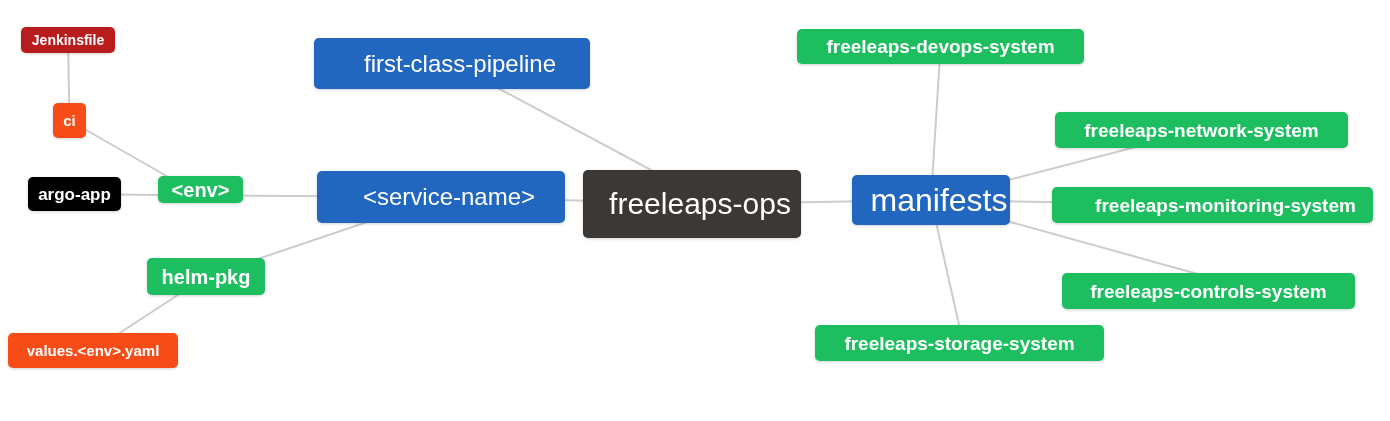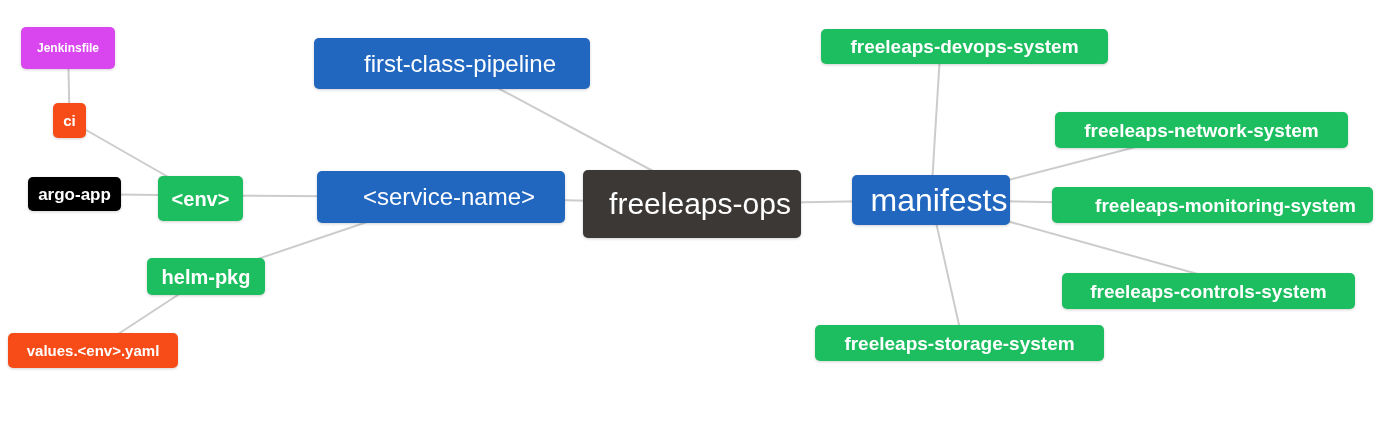--- a/index.html
+++ b/index.html
@@ -50,41 +50,41 @@
       <line x1="452" y1="63.5" x2="714.5" y2="204" class="edge" stroke="#CCCCCC"></line>
       <line x1="441" y1="197" x2="714.5" y2="204" class="edge" stroke="#CCCCCC"></line>
       <line x1="714.5" y1="204" x2="931" y2="200" class="edge" stroke="#CCCCCC"></line>
       <line x1="931" y1="200" x2="940.5" y2="46.5" class="edge" stroke="#CCCCCC"></line>
       <line x1="931" y1="200" x2="1201.5" y2="130" class="edge" stroke="#CCCCCC"></line>
       <line x1="931" y1="200" x2="1212.5" y2="205" class="edge" stroke="#CCCCCC"></line>
       <line x1="931" y1="200" x2="1208.5" y2="277" class="edge" stroke="#CCCCCC"></line>
       <line x1="931" y1="200" x2="959.5" y2="327" class="edge" stroke="#CCCCCC"></line>
     </svg>
 
-  <div class="node w700" style="left: 21px; top: 27px; width: 94px; height: 42px; font-size: 12px; background: #d946ef;">Jenkinsfile</div>
+  <div class="node w700" style="left: 21px; top: 27px; width: 94px; height: 26px; font-size: 14px; background: #b91c1c;">Jenkinsfile</div>
 
   <div class="node w700" style="left: 53px; top: 103px; width: 33px; height: 35px; font-size: 15px; background: rgb(248, 76, 24);">ci</div>
 
   <div class="node w700" style="left: 28px; top: 177px; width: 93px; height: 34px; font-size: 17px; background: #000000;">argo-app</div>
 
-  <div class="node w700" style="left: 158px; top: 176px; width: 85px; height: 45px; font-size: 20px; background: rgb(28, 190, 95);">&lt;env&gt;</div>
+  <div class="node w700" style="left: 158px; top: 176px; width: 85px; height: 27px; font-size: 20px; background: rgb(28, 190, 95);">&lt;env&gt;</div>
 
   <div class="node w700" style="left: 147px; top: 258px; width: 118px; height: 37px; font-size: 20px; background: rgb(28, 190, 95);">helm-pkg</div>
 
   <div class="node w700" style="left: 8px; top: 333px; width: 170px; height: 35px; font-size: 15px; background: rgb(248, 76, 24);">values.&lt;env&gt;.yaml</div>
 
   <div class="node w400" style="left: 314px; top: 38px; width: 276px; height: 51px; font-size: 24px; background: rgb(33, 103, 192);">first-class-pipeline</div>
 
   <div class="node w400" style="left: 317px; top: 171px; width: 248px; height: 52px; font-size: 24px; background: rgb(33, 103, 192);">&lt;service-name&gt;</div>
 
   <div class="node w400" style="left: 583px; top: 170px; width: 218px; height: 68px; font-size: 30px; background: rgb(59, 56, 54);">freeleaps-ops</div>
 
   <div class="node w400" style="left: 852px; top: 175px; width: 158px; height: 50px; font-size: 32px; background: rgb(33, 103, 192);">manifests</div>
 
-  <div class="node w700" style="left: 797px; top: 29px; width: 287px; height: 35px; font-size: 19px; background: rgb(28, 190, 95); margin-left: 24px;">freeleaps-devops-system</div>
+  <div class="node w700" style="left: 797px; top: 29px; width: 287px; height: 35px; font-size: 19px; background: rgb(28, 190, 95);">freeleaps-devops-system</div>
 
   <div class="node w700" style="left: 1055px; top: 112px; width: 293px; height: 36px; font-size: 19px; background: rgb(28, 190, 95);">freeleaps-network-system</div>
 
   <div class="node w700" style="left: 1052px; top: 187px; width: 321px; height: 36px; font-size: 19px; background: rgb(28, 190, 95); padding-left: 26px;">freeleaps-monitoring-system</div>
 
   <div class="node w700" style="left: 1062px; top: 273px; width: 293px; height: 36px; font-size: 19px; background: rgb(28, 190, 95);">freeleaps-controls-system</div>
 
   <div class="node w700" style="left: 815px; top: 325px; width: 289px; height: 36px; font-size: 19px; background: rgb(28, 190, 95);">freeleaps-storage-system</div>
 
 </div>

